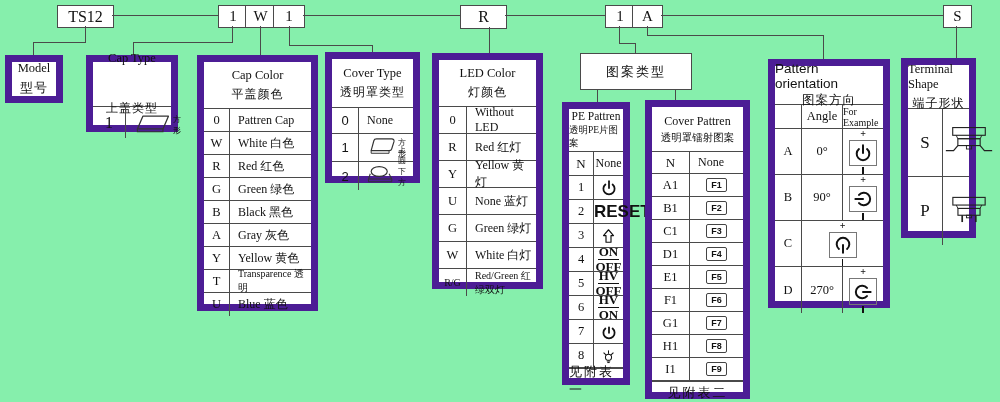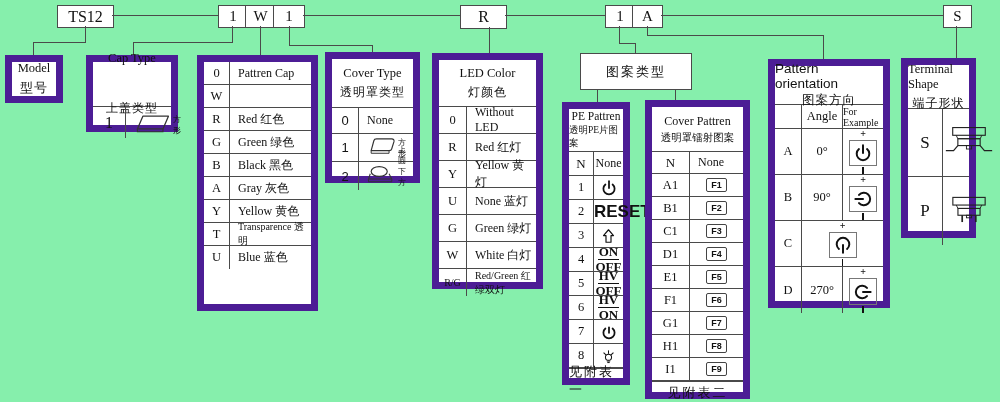--- a/index.html
+++ b/index.html
@@ -123,26 +123,31 @@
             <path d="M7,19 L13,5 L41,5 L35,19 Z" fill="none" stroke="#333" stroke-width="1.4" stroke-linejoin="round"></path>
             <path d="M7,19 L7,22 L35,22 L35,19" fill="none" stroke="#333" stroke-width="1.2"></path>
           </svg>
         </span>
         <span class="small-label">方形</span>
       </div>
     </div>
   </div>
 
   <div class="tbl" style="left:197px;top:55px;width:121px;height:256px;">
+    <div class="thead" style="height:47px;">
+      <div class="t-en">Cap Color</div>
+      <div class="t-zh">平盖颜色</div>
+    </div>
     <div class="trow" style="height:23px;">
         <div class="code" style="width:26px;">0</div>
         <div class="val">Pattren Cap</div>
       </div>
     <div class="trow" style="height:23px;">
         <div class="code" style="width:26px;">W</div>
+        <div class="val">White 白色</div>
       </div>
     <div class="trow" style="height:23px;">
         <div class="code" style="width:26px;">R</div>
         <div class="val">Red 红色</div>
       </div>
     <div class="trow" style="height:23px;">
         <div class="code" style="width:26px;">G</div>
         <div class="val">Green 绿色</div>
       </div>
     <div class="trow" style="height:23px;">

